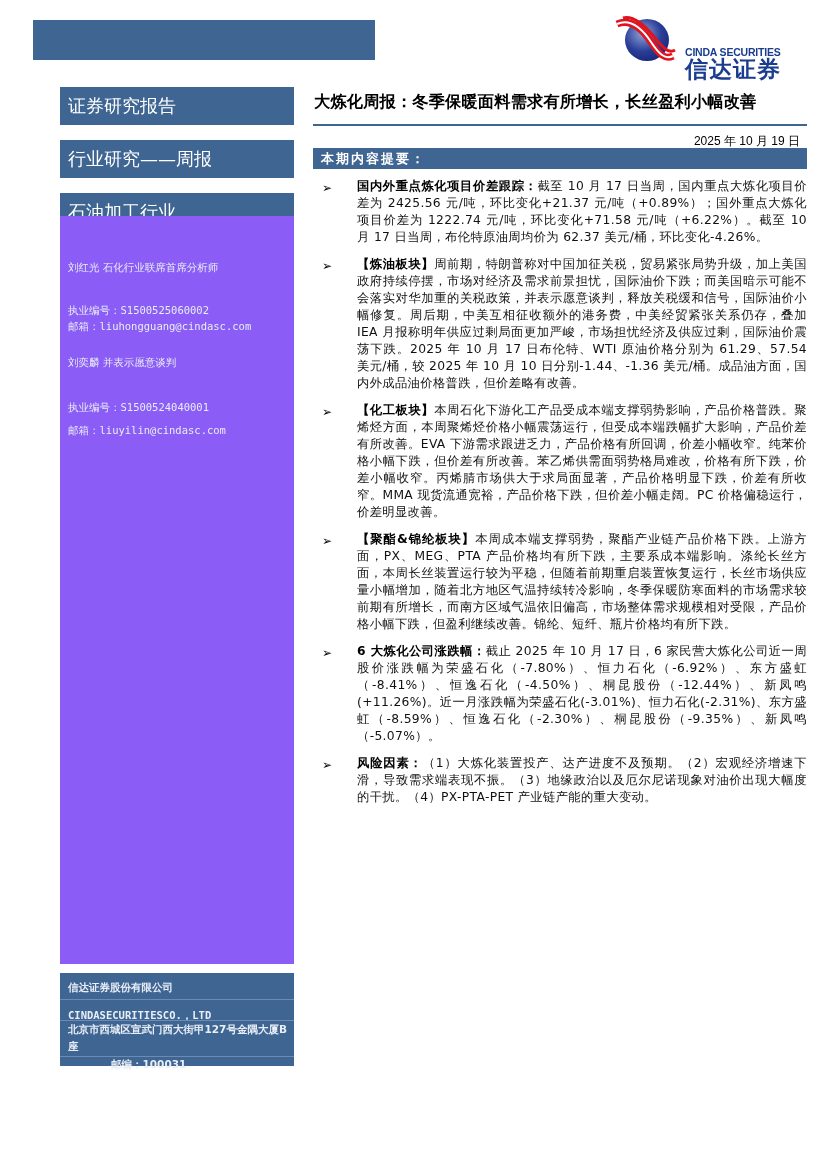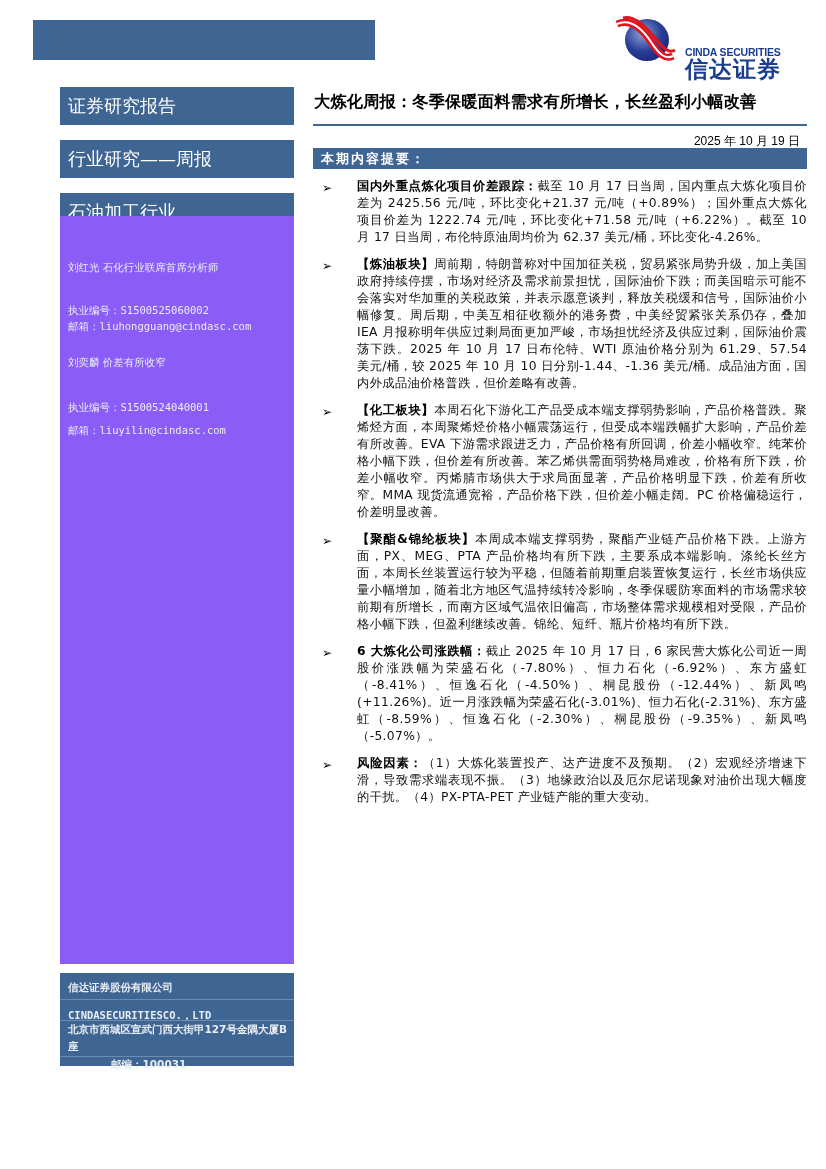--- a/index.html
+++ b/index.html
@@ -60,21 +60,21 @@
   <div class="side-block side-title">证券研究报告</div>
   <div class="side-block side-title">行业研究——周报</div>
   <div class="side-block side-title bold">石油加工行业</div>
 </div>
 
 <div class="side-authors">
   <div class="line" style="top:45px;">刘红光   石化行业联席首席分析师</div>
   <div class="line mono" style="top:76px;margin-top:12px;">执业编号：S1500525060002</div>
   <div class="line mono" style="top:104px;">邮箱：liuhongguang@cindasc.com</div>
 
-  <div class="line" style="top:140px;">刘奕麟   价差有所收窄</div>
+  <div class="line" style="top:140px;">刘奕麟   并表示愿意谈判</div>
   <div class="line mono" style="top:185px;">执业编号：S1500524040001</div>
   <div class="line mono" style="top:208px;">邮箱：liuyilin@cindasc.com</div>
 </div>
 
 <div class="side-footer">
   <div class="line" style="top:8px;">信达证券股份有限公司</div>
   <div class="sep" style="top:26px;"></div>
   <div class="line mono" style="top:36px;">CINDASECURITIESCO.，LTD</div>
   <div class="sep" style="top:47px;"></div>
   <div class="line" style="top:50px;">北京市西城区宣武门西大街甲127号金隅大厦B</div>

